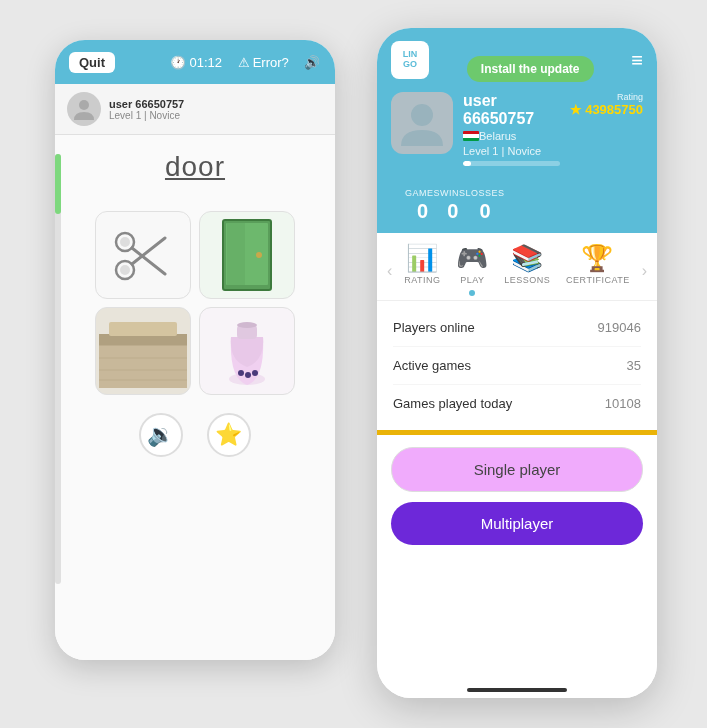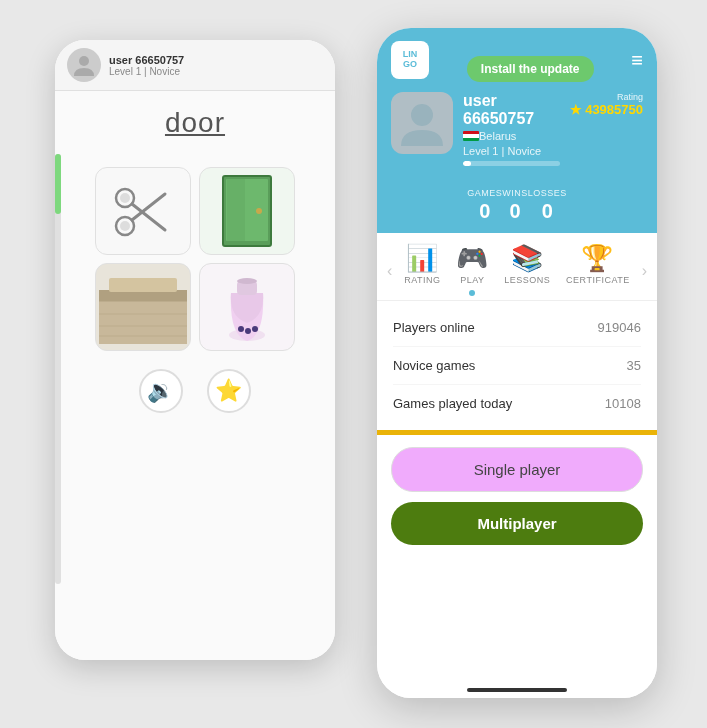--- a/index.html
+++ b/index.html
@@ -317,21 +317,21 @@
     }
 
     .rating-badge .rating-num {
       color: #ffd700;
       font-size: 13px;
       font-weight: 700;
     }
 
     .stats-row {
       display: flex;
-      justify-content: center;
+      justify-content: flex-start;
       padding: 10px 14px;
       background: #5bbcd8;
     }
 
     .stat-item {
       text-align: center;
       color: white;
     }
 
     .stat-label {
@@ -438,24 +438,24 @@
       font-weight: 500;
       cursor: pointer;
       margin-bottom: 10px;
     }
 
     .multiplayer-btn {
       width: 100%;
       padding: 13px;
       border-radius: 22px;
       border: none;
-      background: #4d7c0f;
+      background: #6d28d9;
       font-size: 15px;
       color: white;
-      font-weight: 700;
+      font-weight: 400;
       cursor: pointer;
     }
 
     .home-indicator {
       width: 100%;
       display: flex;
       justify-content: center;
       padding: 8px 0 6px;
       background: white;
     }
@@ -466,20 +466,28 @@
       background: #333;
       border-radius: 2px;
     }
   </style>
 </head>
 <body>
 
 <div class="scene">
 
   <div class="phone-left">
+    <div class="top-bar">
+      <button class="quit-btn">Quit</button>
+      <div class="top-bar-info">
+        <span>🕐 <span>01:12</span></span>
+        <span>⚠ <span>Error?</span></span>
+        <span>🔊</span>
+      </div>
+    </div>
 
     <div class="user-bar">
       <div class="avatar-small">
         <svg width="20" height="22" viewBox="0 0 20 22">
           <circle cx="10" cy="7" r="5" fill="#aaa"></circle>
           <path d="M0 22 Q0 14 10 14 Q20 14 20 22Z" fill="#aaa"></path>
         </svg>
       </div>
       <div class="user-info-small">
         <span class="username">user 66650757</span>
@@ -627,21 +635,21 @@
         </div>
         <span class="nav-arrow">›</span>
       </div>
 
       <div class="stats-list">
         <div class="stats-list-row">
           <span>Players online</span>
           <span class="stats-list-value">919046</span>
         </div>
         <div class="stats-list-row">
-          <span>Novice games</span>
+          <span>Active games</span>
           <span class="stats-list-value">35</span>
         </div>
         <div class="stats-list-row">
           <span>Games played today</span>
           <span class="stats-list-value">10108</span>
         </div>
       </div>
 
       <div class="action-buttons">
         <button class="single-player-btn">Single player</button>

